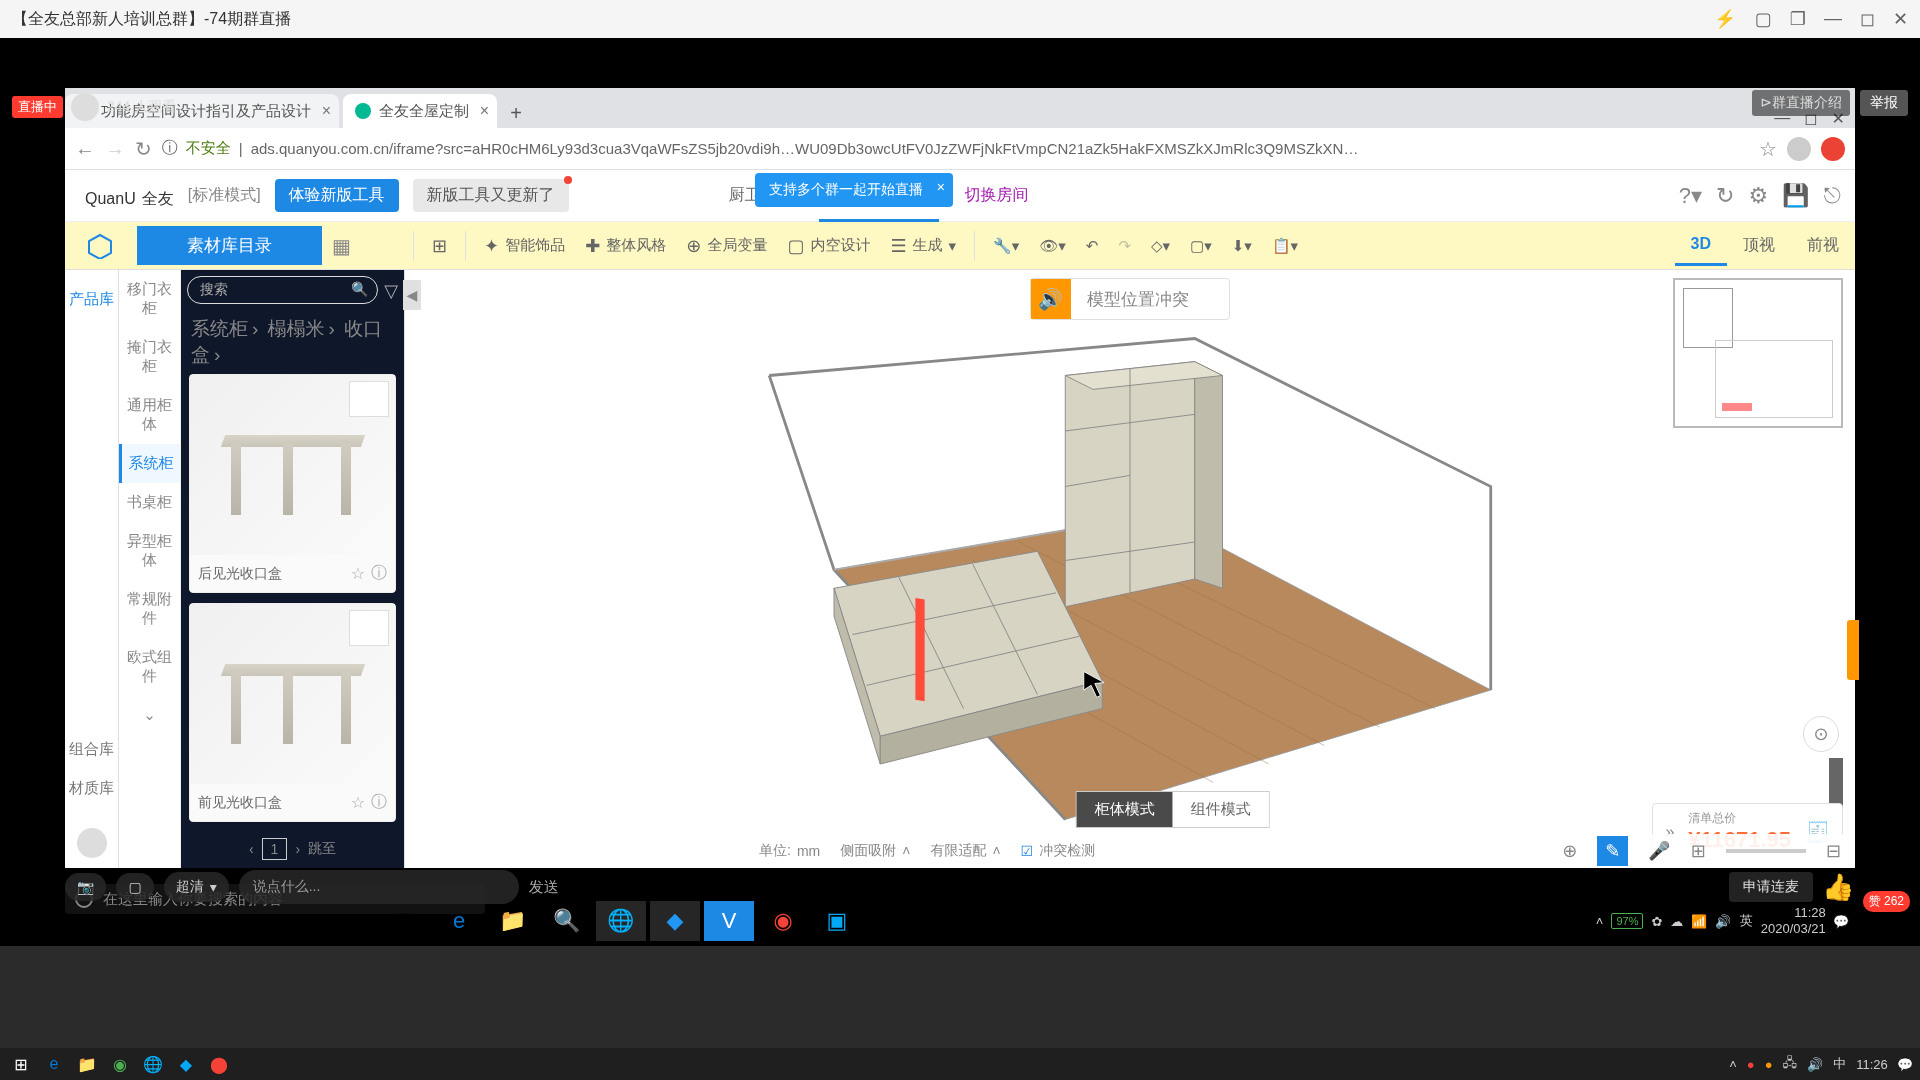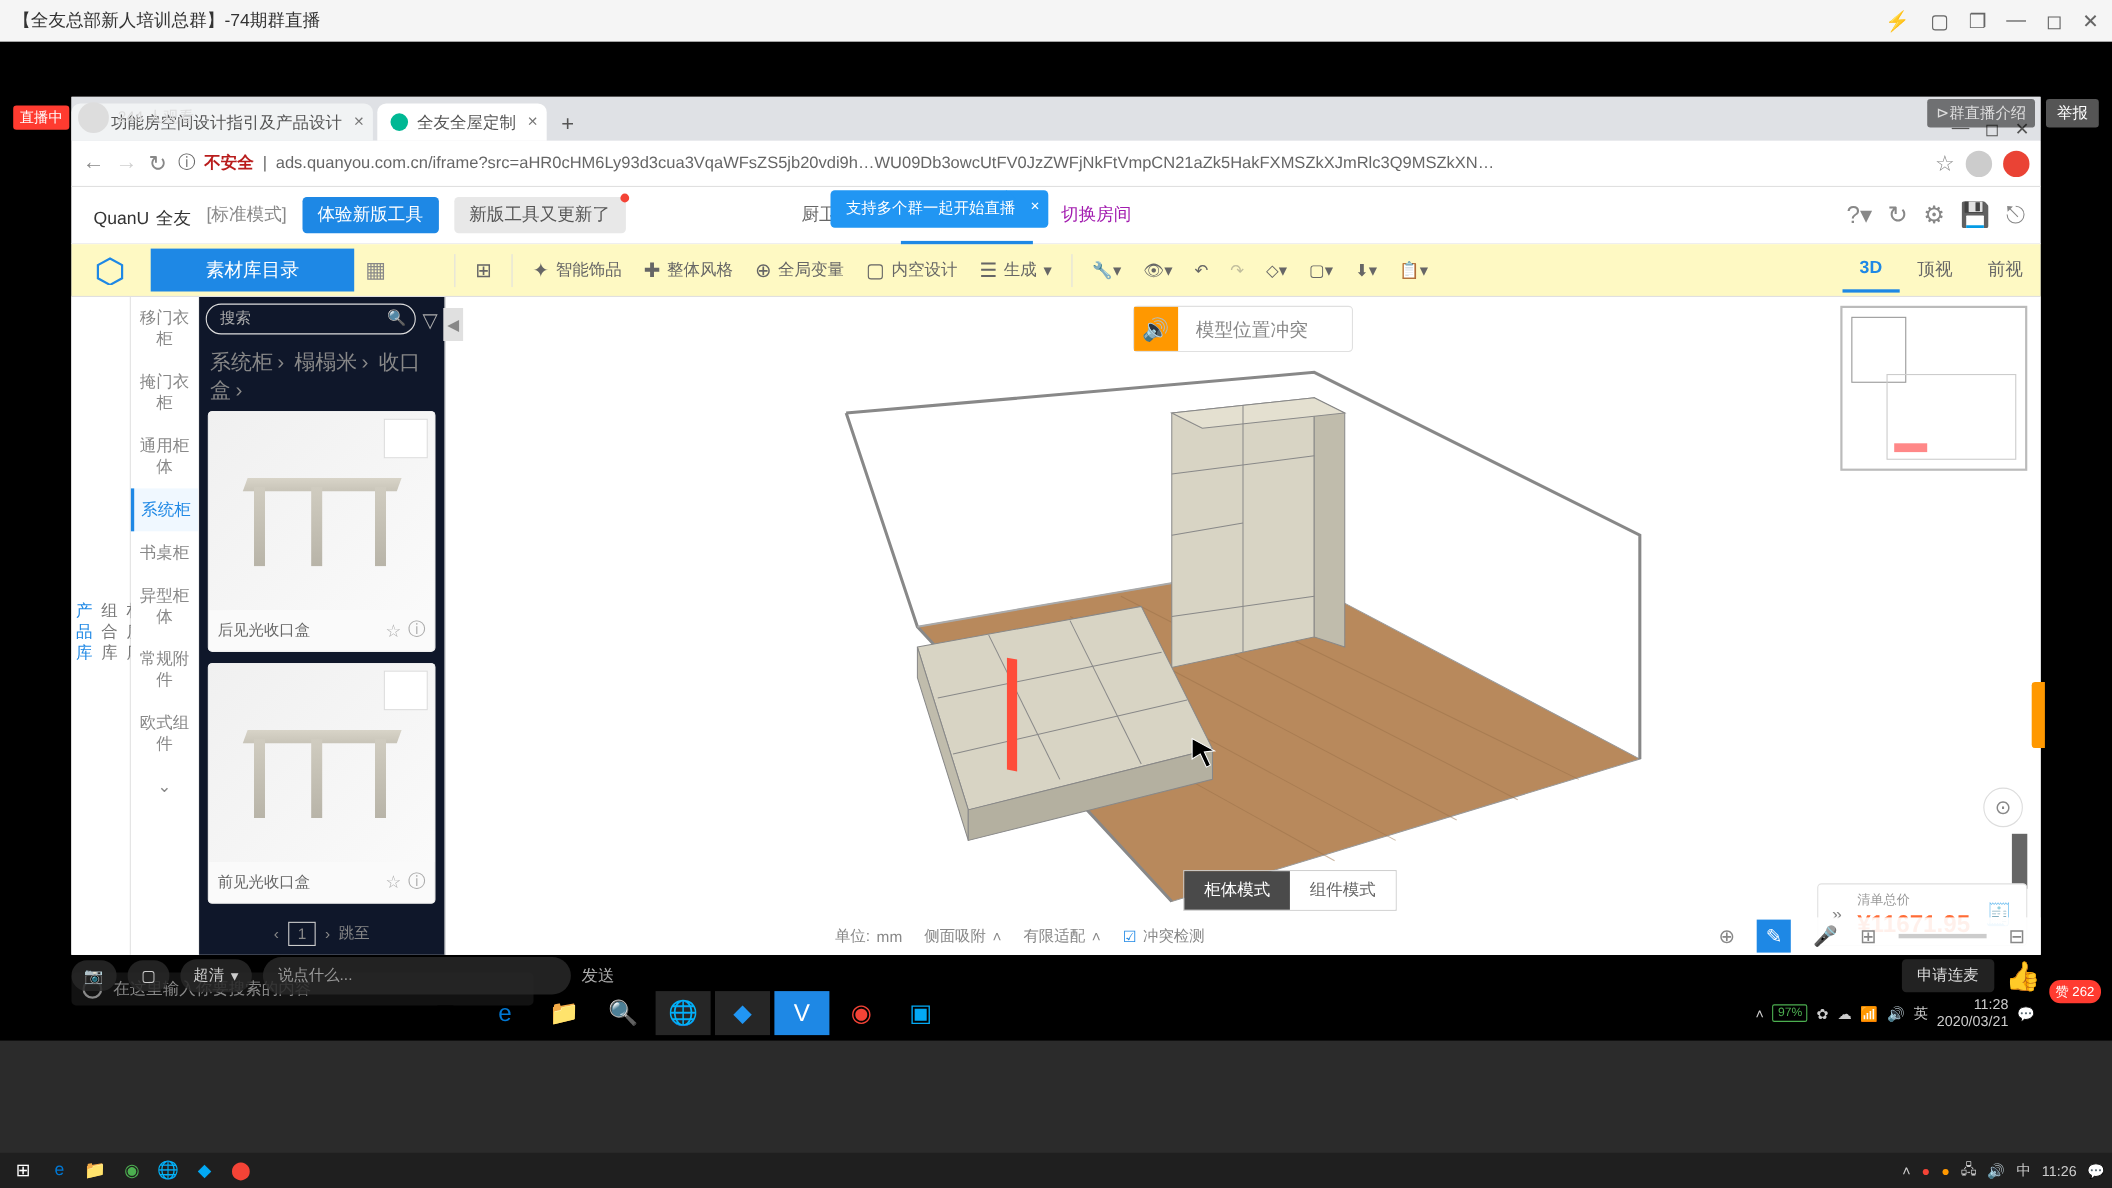--- a/index.html
+++ b/index.html
@@ -34,21 +34,21 @@
 .tab .close { position: absolute; right: 8px; color: #777; font-size: 16px; cursor: pointer; }
 .new-tab { width: 30px; height: 30px; display: flex; align-items: center; justify-content: center; color: #555; font-size: 20px; cursor: pointer; }
 .tabs-row .spacer { flex: 1; }
 .tabs-row .browser-wincontrols { display: flex; gap: 14px; padding-right: 10px; color: #555; }
 
 
 .url-row { height: 42px; background: #fff; display: flex; align-items: center; padding: 0 10px; gap: 10px; border-bottom: 1px solid #e0e0e0; }
 .url-row .nav-arrow { color: #888; font-size: 20px; cursor: pointer; }
 .url-field { flex: 1; display: flex; align-items: center; gap: 8px; color: #666; font-size: 15px; overflow: hidden; }
 .url-field .info-icon { font-size: 16px; }
-.insecure { color: #b91c1c; font-weight: bold; }
+.insecure { color: #4d7c0f; }
 .url-text { white-space: nowrap; overflow: hidden; text-overflow: ellipsis; }
 .url-row .star { color: #888; font-size: 20px; cursor: pointer; }
 .url-ext { width: 24px; height: 24px; border-radius: 50%; background: #ccc; }
 .url-ext.red { background: #ea4335; }
 
 
 .url-popup { position: absolute; top: 85px; left: 690px; background: #2196f3; color: #fff; padding: 8px 30px 8px 14px; font-size: 14px; border-radius: 4px; z-index: 60; }
 .url-popup::before { content: ''; position: absolute; top: -8px; right: 30px; border: 8px solid transparent; border-bottom-color: #2196f3; }
 .url-popup .close-popup { position: absolute; right: 8px; top: 6px; color: #fff; cursor: pointer; }
 
@@ -75,21 +75,21 @@
 .tool-item { display: flex; align-items: center; gap: 6px; color: #666; font-size: 15px; padding: 0 10px; cursor: pointer; }
 .tool-item .ti-icon { font-size: 18px; }
 .view-modes { display: flex; margin-left: auto; }
 .view-mode { padding: 10px 16px; font-size: 16px; color: #666; cursor: pointer; }
 .view-mode.active { color: #1e88e5; border-bottom: 3px solid #1e88e5; font-weight: bold; }
 
 
 .main-area { display: flex; height: calc(100% - 182px); background: #f5f5f5; }
 
 
-.left-nav { width: 54px; background: #fff; border-right: 1px solid #e0e0e0; display: flex; flex-direction: row; align-items: center; padding-top: 10px; }
+.left-nav { width: 54px; background: #fff; border-right: 1px solid #e0e0e0; display: flex; flex-direction: column; align-items: center; padding-top: 10px; }
 .nav-item { font-size: 15px; color: #777; padding: 10px 4px; text-align: center; cursor: pointer; writing-mode: horizontal-tb; }
 .nav-divider { flex: 1; }
 .nav-user { width: 30px; height: 30px; border-radius: 50%; background: #ddd; margin-bottom: 10px; }
 
 
 .cat-col { width: 62px; background: #fff; border-right: 1px solid #eee; }
 .cat-col .cat-item { font-size: 15px; color: #888; padding: 10px 6px; text-align: center; cursor: pointer; }
 .cat-col .cat-item.active { color: #1e88e5; border-left: 3px solid #1e88e5; background: #f0f8ff; }
 
 

